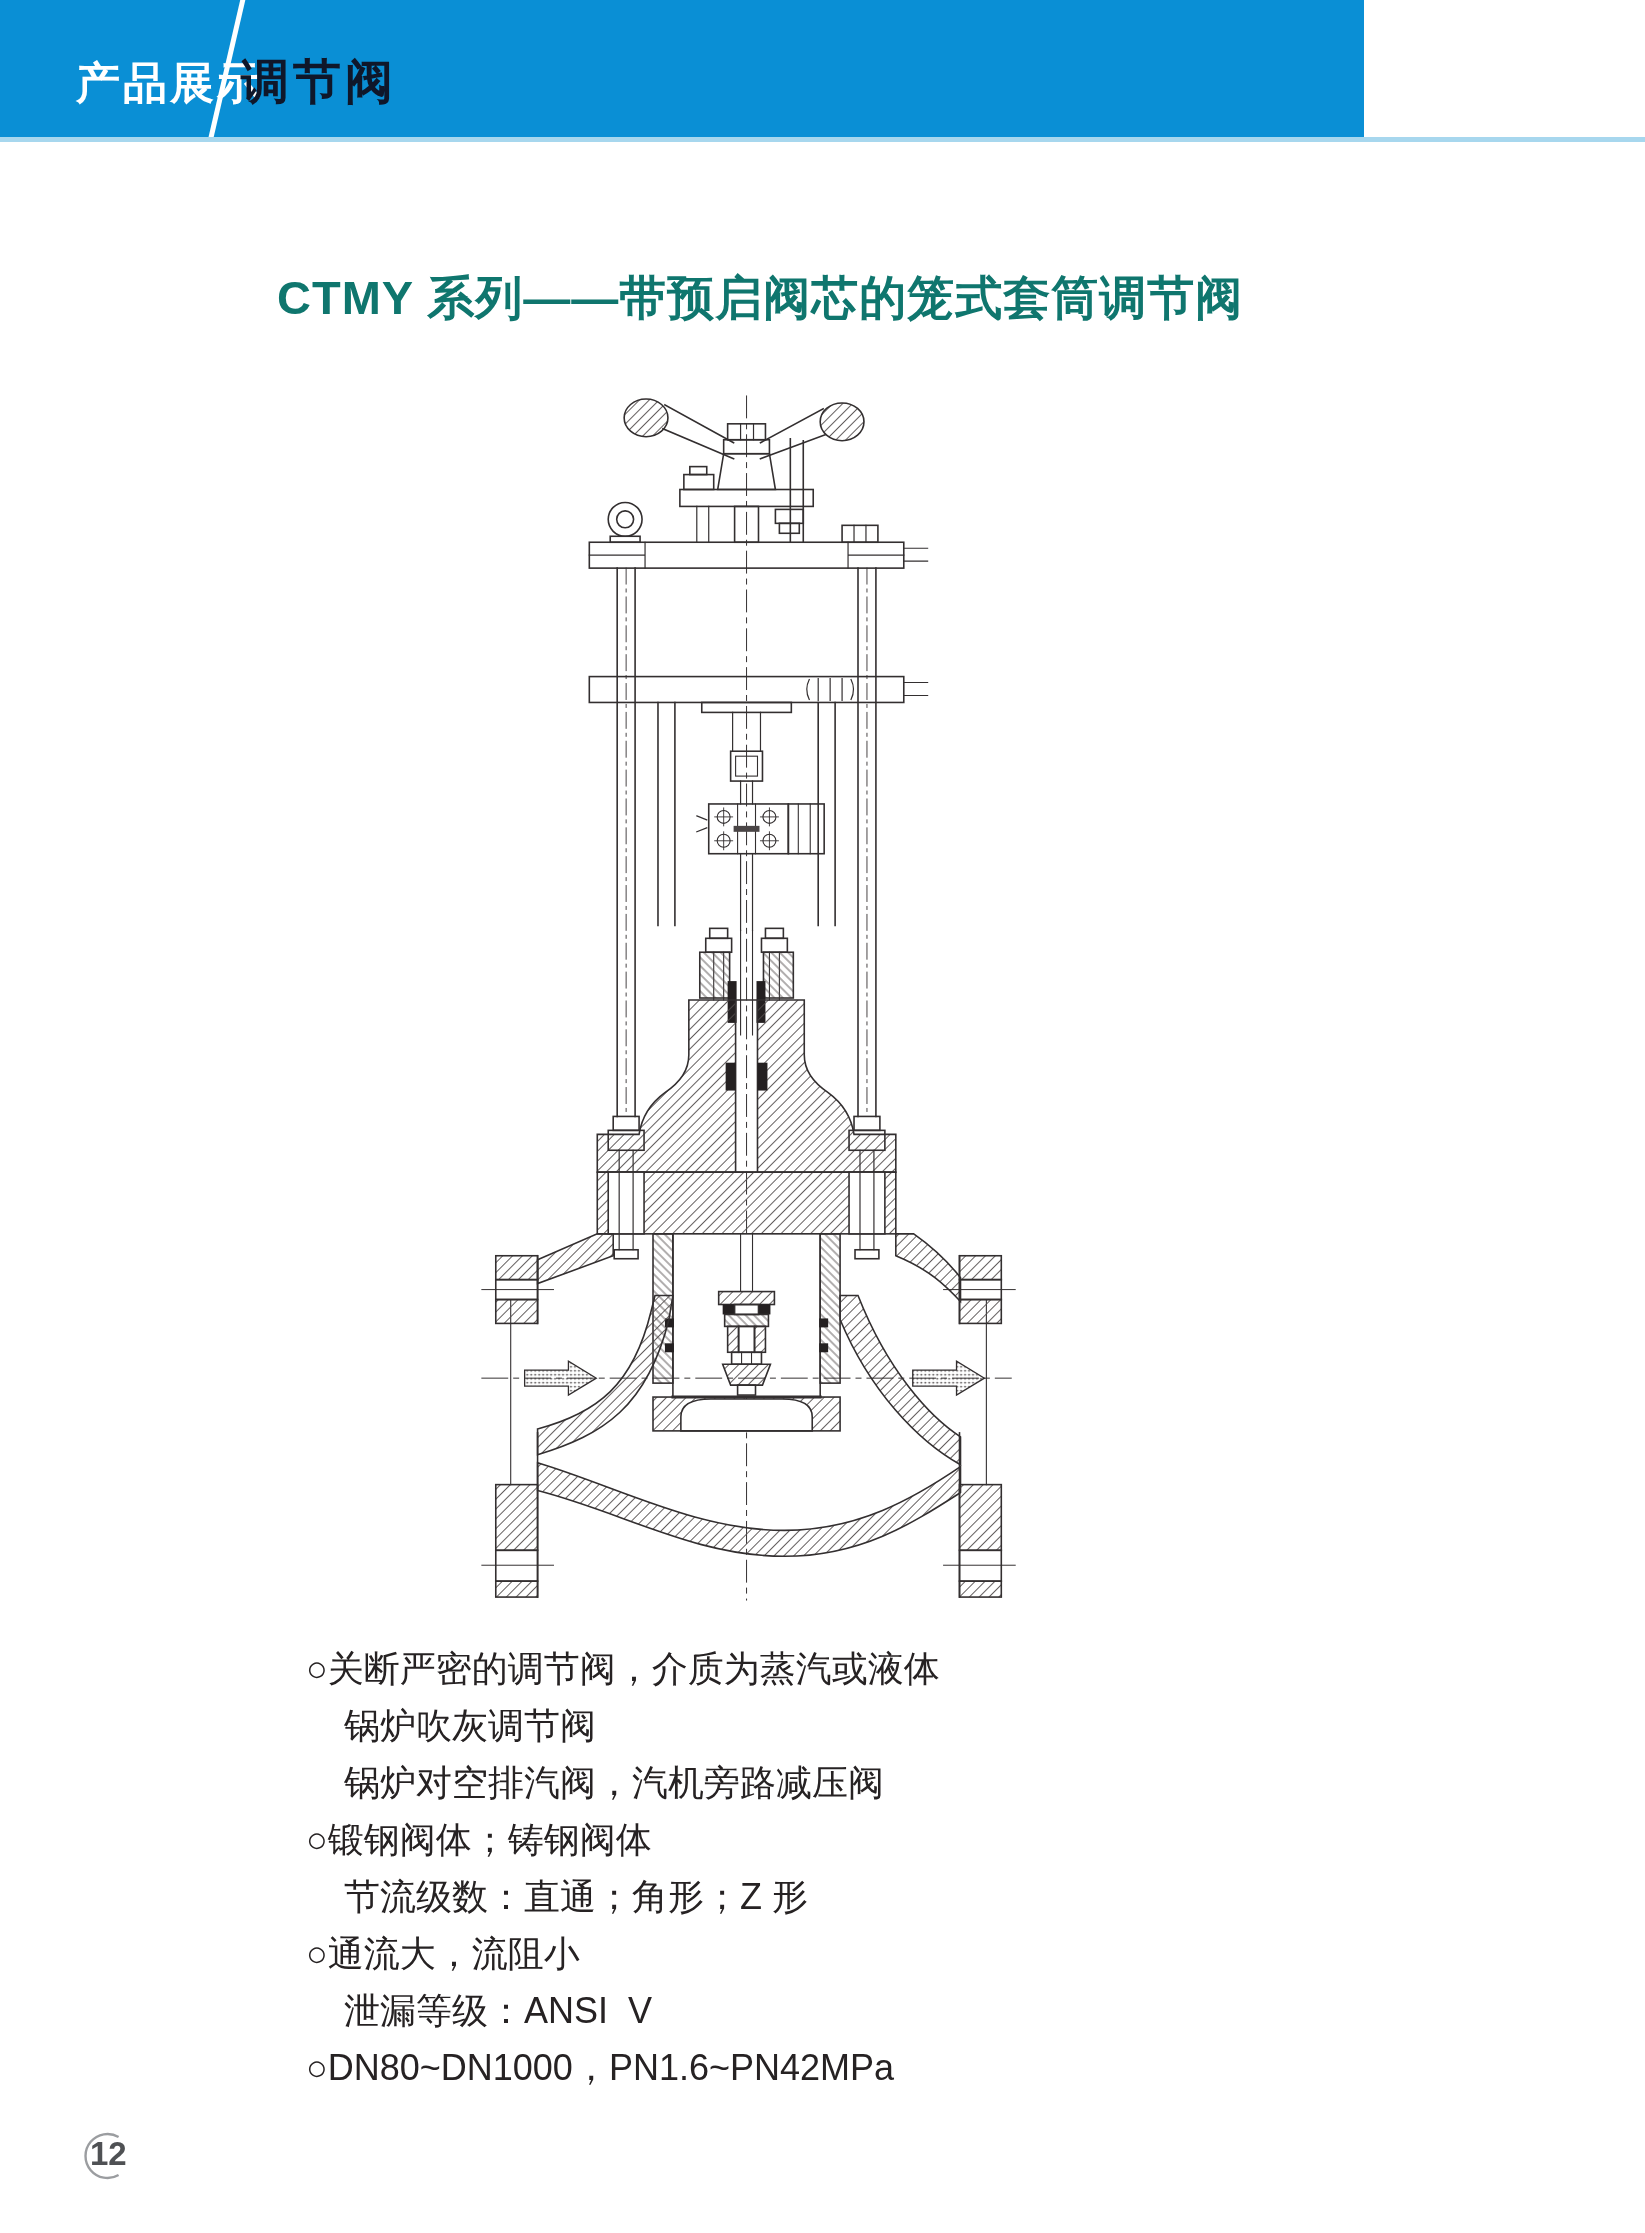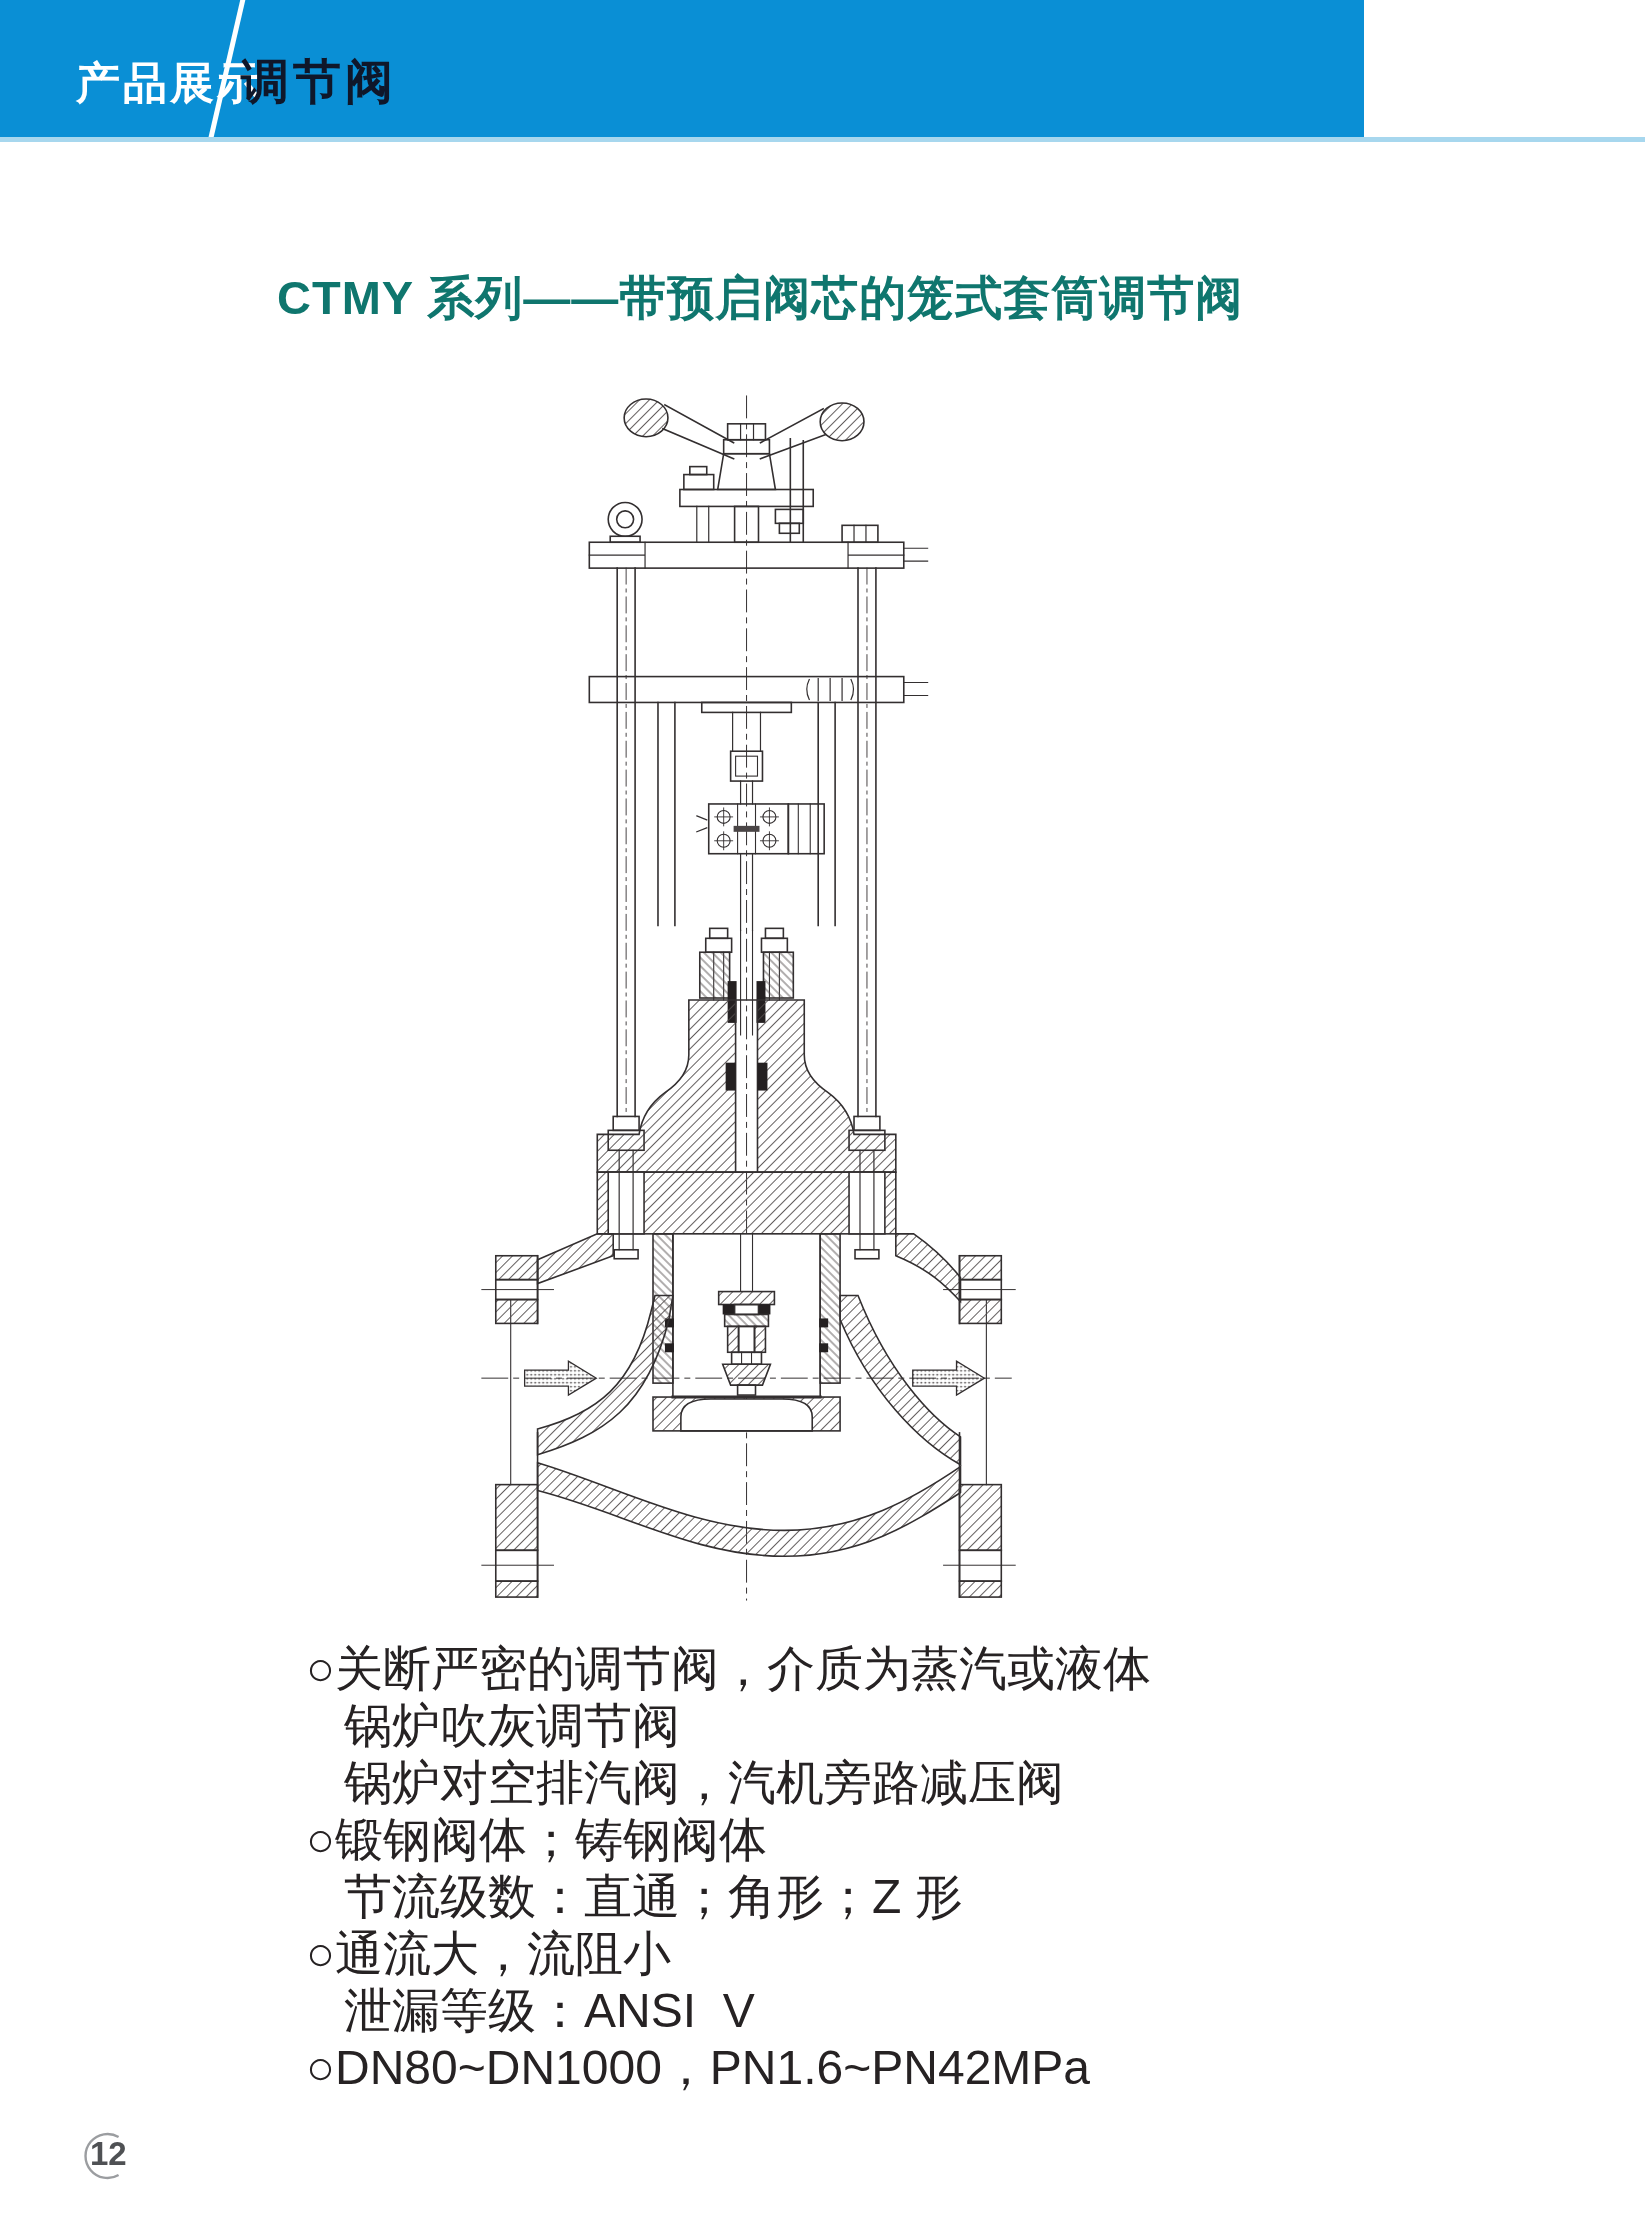--- a/index.html
+++ b/index.html
@@ -13,21 +13,21 @@
   .banner-crumb{position:absolute;left:76px;top:54px;font-size:44px;font-weight:bold;color:#ffffff;
                 letter-spacing:3px;}
   .banner-section{position:absolute;left:241px;top:50px;font-size:48px;font-weight:bold;color:#0f172a;
                 letter-spacing:4px;}
   
   .doc-title{position:absolute;left:277px;top:267px;font-size:47px;font-weight:bold;color:#0f766e;
              letter-spacing:1px;white-space:pre;}
   
   .drawing{position:absolute;left:428px;top:388px;}
   
-  .features{position:absolute;left:306px;top:1640px;font-size:48px;color:#262223;line-height:57px;}
+  .features{position:absolute;left:306px;top:1640px;font-size:36px;color:#262223;line-height:57px;}
   .feature-line{white-space:pre;}
   .feature-line.indent{padding-left:38px;}
   
   .pagenum-wrap{position:absolute;left:74px;top:2123px;width:64px;height:64px;}
   .pagenum-text{position:absolute;left:16px;top:12px;font-size:33px;font-weight:bold;color:#4f5154;}
 </style>
 </head>
 <body>
 
 <div class="page">

